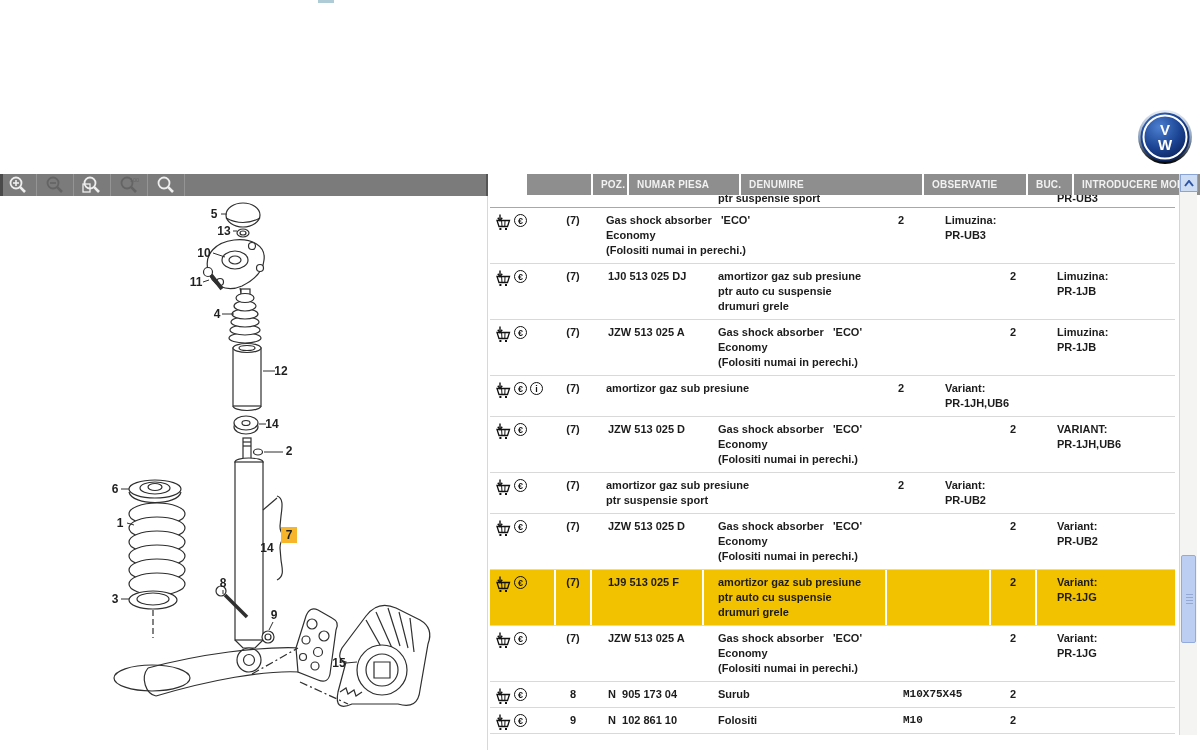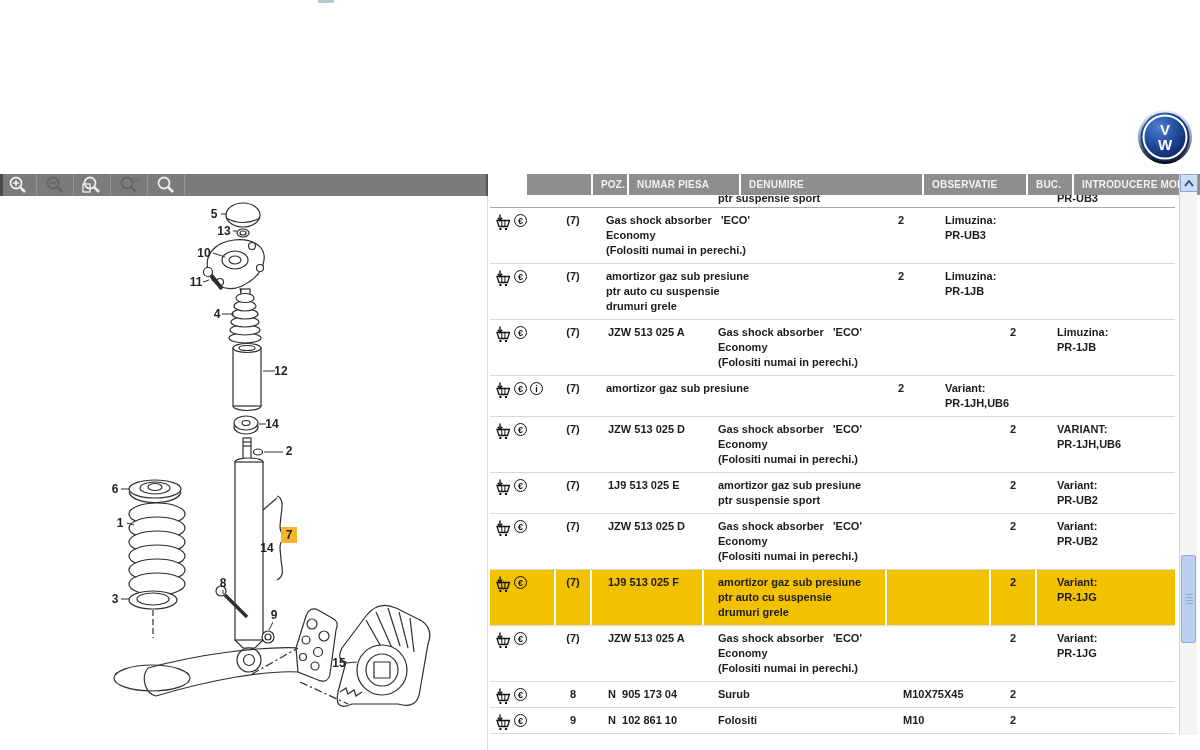--- a/index.html
+++ b/index.html
@@ -29,21 +29,21 @@
   .trow{display:flex;border-bottom:1px solid #d9d9d9;box-sizing:border-box;background:#fff;}
   .trow.partial{border-bottom:1px solid #a8a8a8;overflow:hidden;}
   .td{box-sizing:border-box;border-right:2px solid #fff;padding-top:5px;
       font-size:11px;font-weight:bold;color:#1c1c1c;}
   .td:last-child,.th:last-child{border-right:none;}
   .td div{line-height:15px;white-space:pre;}
   .c-icons{display:flex;gap:3px;padding-left:6px;padding-top:6px;}
   .c-poz{text-align:center;}
   .c-num{padding-left:16px;}
   .c-den{padding-left:14px;}
-  .c-obs{padding-left:16px;}
+  .c-obs{padding-left:16px;font-family:Liberation Mono, monospace;}
   .c-buc{text-align:center;}
   .c-int{padding-left:20px;}
   .ring-icon{display:inline-block;width:13px;height:13px;border:1.4px solid #111;border-radius:50%;
              font-size:9px;font-weight:bold;line-height:12px;text-align:center;color:#111;box-sizing:border-box;}
   
   .scrollbar{position:absolute;left:691px;top:0;width:18px;height:561px;background:#f4f4f2;
              border-left:1px solid #d5d5d5;box-sizing:border-box;}
   .sb-up{position:absolute;left:0;top:0;width:18px;height:18px;background:#cfddf4;
          border:1px solid #8aa4d6;box-sizing:border-box;display:flex;align-items:center;justify-content:center;}
   .sb-thumb{position:absolute;left:1px;top:381px;width:15px;height:88px;background:#bccff2;
@@ -334,20 +334,23 @@
     <line x1="5.6" y1="6.5" x2="6" y2="12.5" stroke="#111" stroke-width="1"></line>
     <line x1="9" y1="6.5" x2="8.8" y2="12.5" stroke="#111" stroke-width="1"></line>
     <rect x="3.4" y="14" width="2" height="2" fill="#111"></rect>
               <rect x="9" y="14" width="2" height="2" fill="#111"></rect>
             </svg>
             <span class="ring-icon">€</span>
           </div>
           <div class="td c-poz" style="width: 36px;">
             <div>(7)</div>
           </div>
+          <div class="td c-num" style="width: 112px;">
+            <div>1J0 513 025 DJ</div>
+          </div>
           <div class="td c-den" style="width: 183px;">
             <div>amortizor gaz sub presiune</div>
             <div>ptr auto cu suspensie</div>
             <div>drumuri grele</div>
           </div>
           <div class="td c-obs" style="width: 104px;">
             <div></div>
           </div>
           <div class="td c-buc" style="width: 46px;">
             <div>2</div>
@@ -466,23 +469,20 @@
     <path d="M1,6.5 L13.5,6.5 L11.5,12.5 L3,12.5 Z" fill="none" stroke="#111" stroke-width="1.3"></path>
     <line x1="5.6" y1="6.5" x2="6" y2="12.5" stroke="#111" stroke-width="1"></line>
     <line x1="9" y1="6.5" x2="8.8" y2="12.5" stroke="#111" stroke-width="1"></line>
     <rect x="3.4" y="14" width="2" height="2" fill="#111"></rect>
               <rect x="9" y="14" width="2" height="2" fill="#111"></rect>
             </svg>
             <span class="ring-icon">€</span>
           </div>
           <div class="td c-poz" style="width: 36px;">
             <div>(7)</div>
-          </div>
-          <div class="td c-num" style="width: 112px;">
-            <div>1J9 513 025 E</div>
           </div>
           <div class="td c-den" style="width: 183px;">
             <div>amortizor gaz sub presiune</div>
             <div>ptr suspensie sport</div>
           </div>
           <div class="td c-obs" style="width: 104px;">
             <div></div>
           </div>
           <div class="td c-buc" style="width: 46px;">
             <div>2</div>

